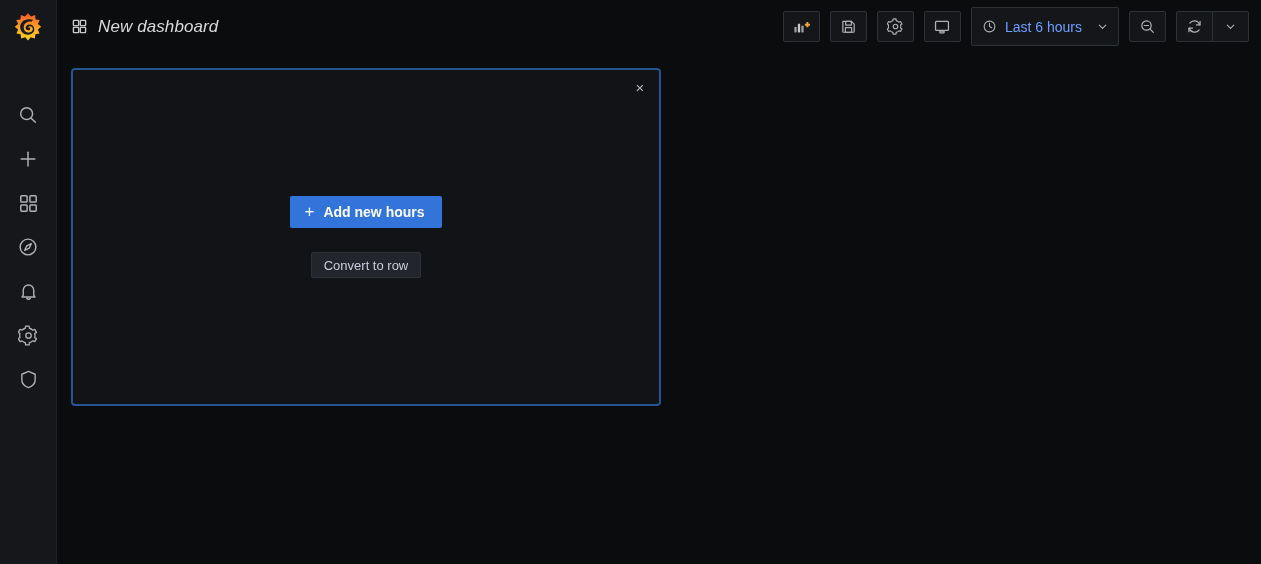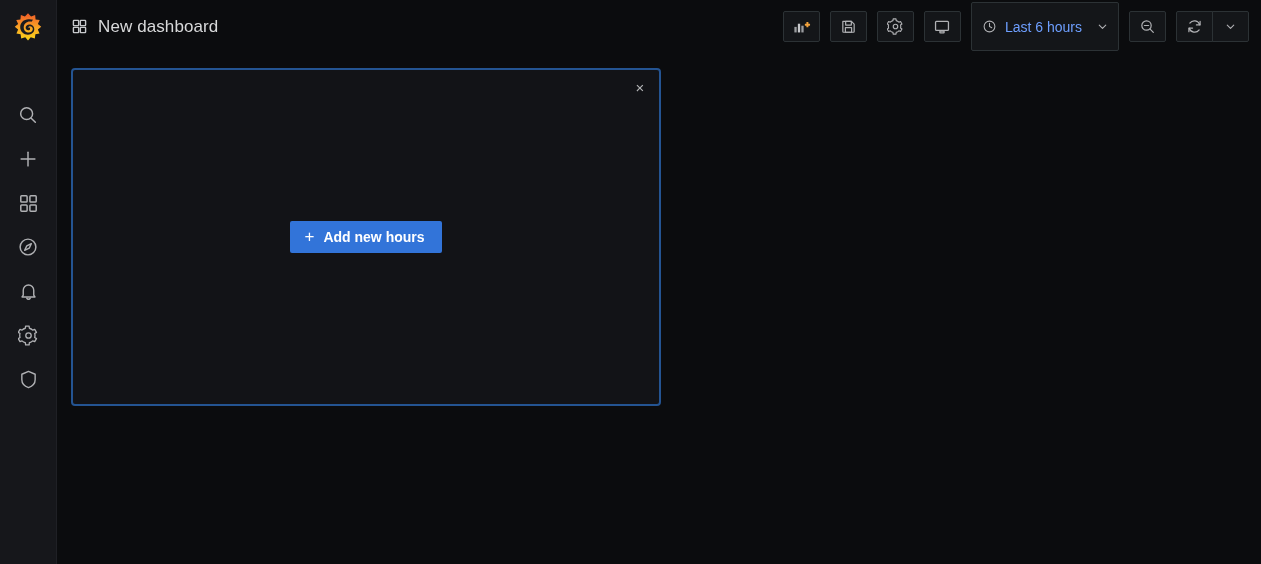--- a/index.html
+++ b/index.html
@@ -39,41 +39,41 @@
   .topbar {
     height: 53px; width: 100%;
     display: flex; align-items: center;
     padding: 0 12px 0 14px;
     background: #0b0c0e;
   }
   .title-group { display: flex; align-items: center; gap: 10px; }
   .grid-icon { display: block; }
   .dash-title {
     color: #d8d9da; font-size: 17px; font-weight: 400;
-    letter-spacing: .1px; white-space: nowrap; cursor: pointer;
+    letter-spacing: .1px; white-space: nowrap; cursor: pointer; font-style: italic;
   }
   .topbar-right {
     margin-left: auto;
     display: flex; align-items: center; gap: 10px;
   }
   .tb-btn {
     height: 31px; min-width: 37px;
     background: #141619;
     border: 1px solid #2c3235;
     border-radius: 2px;
     display: flex; align-items: center; justify-content: center;
     cursor: pointer;
   }
   .btn-group { display: flex; align-items: center; }
   .btn-group .tb-btn { border-radius: 0; margin-left: -1px; }
   .btn-group .tb-btn:first-child { border-radius: 2px 0 0 2px; margin-left: 0; }
   .btn-group .tb-btn:last-child { border-radius: 0 2px 2px 0; }
 
   .timepicker {
-    height: 49px;
+    height: 39px;
     background: #141619;
     border: 1px solid #2c3235;
     border-radius: 2px;
     display: flex; align-items: center; gap: 8px;
     padding: 0 9px 0 10px;
     cursor: pointer;
   }
   .tp-label { color: #6e9fff; font-size: 14px; white-space: nowrap; }
   .tp-caret { margin-left: 6px; }
 
@@ -292,19 +292,20 @@
 
         <div class="close-icon">×</div>
 
         <div class="widget-center">
 
           <button class="add-new-panel-btn">
             <span class="plus-glyph">+</span>
             <span>Add new hours</span>
           </button>
 
+          <button class="convert-row-btn">Convert to row</button>
 
         </div>
       </div>
 
     </div>
   </div>
 </div>
 
 </body></html>

